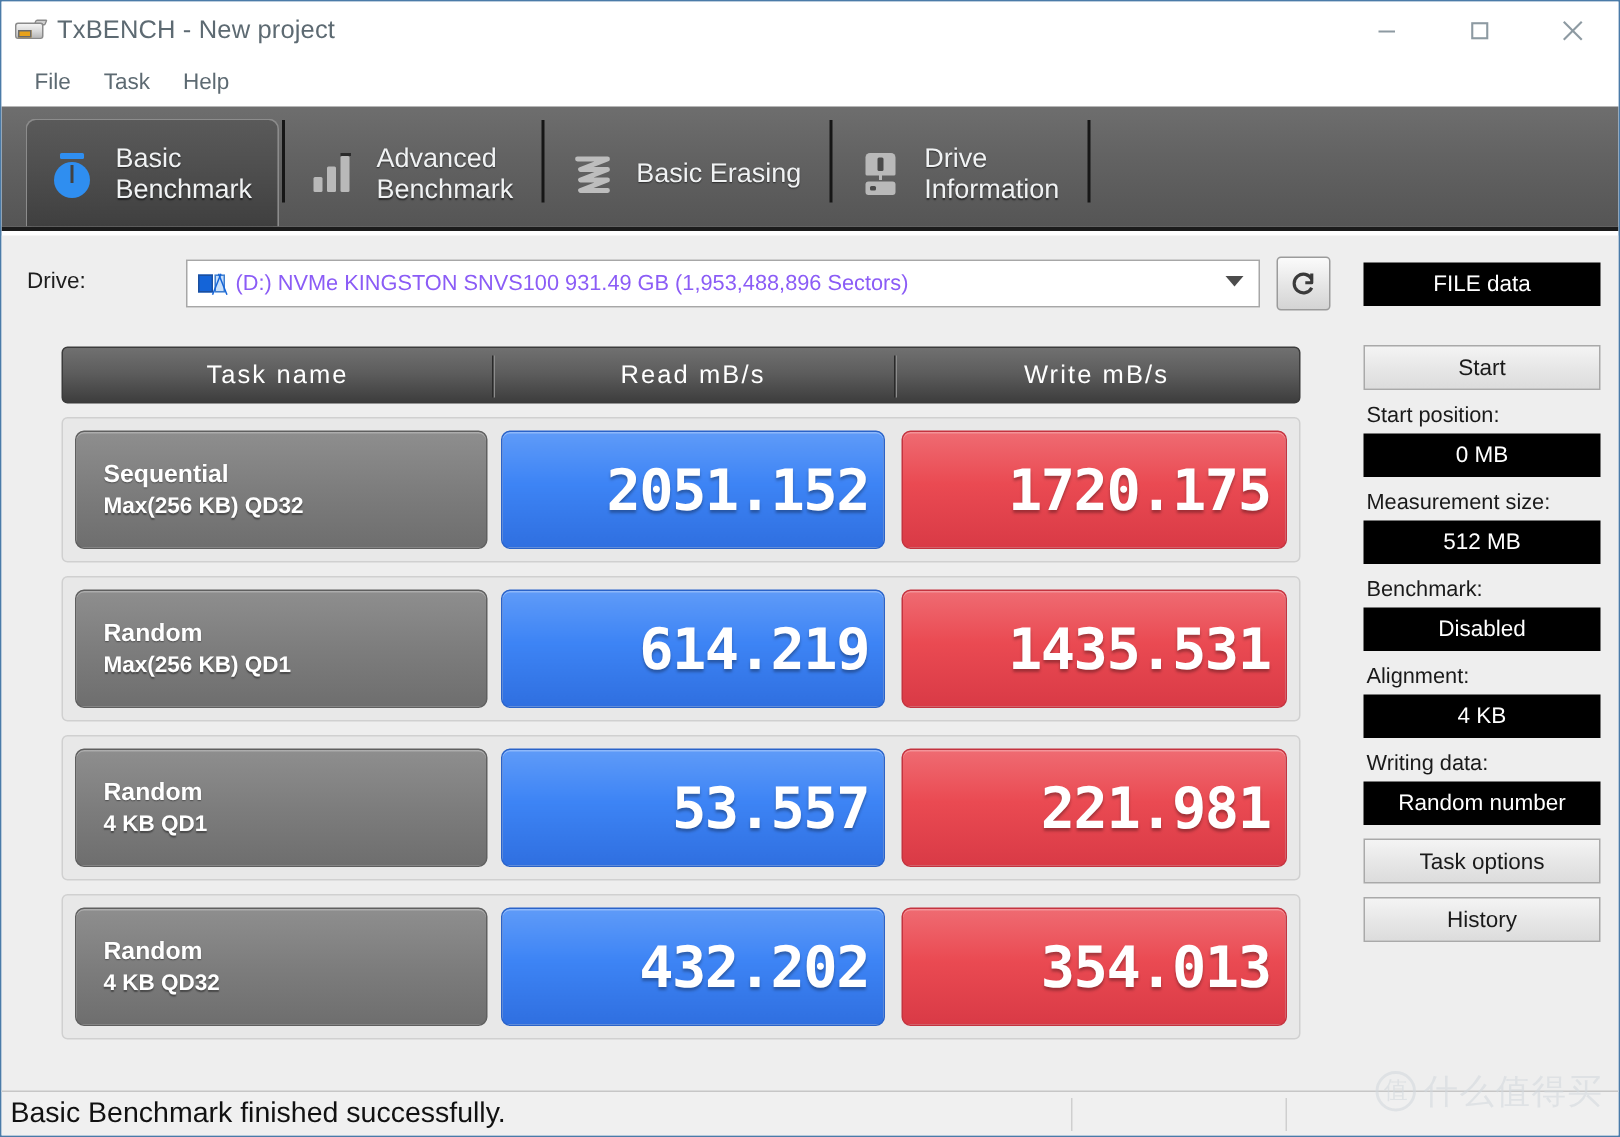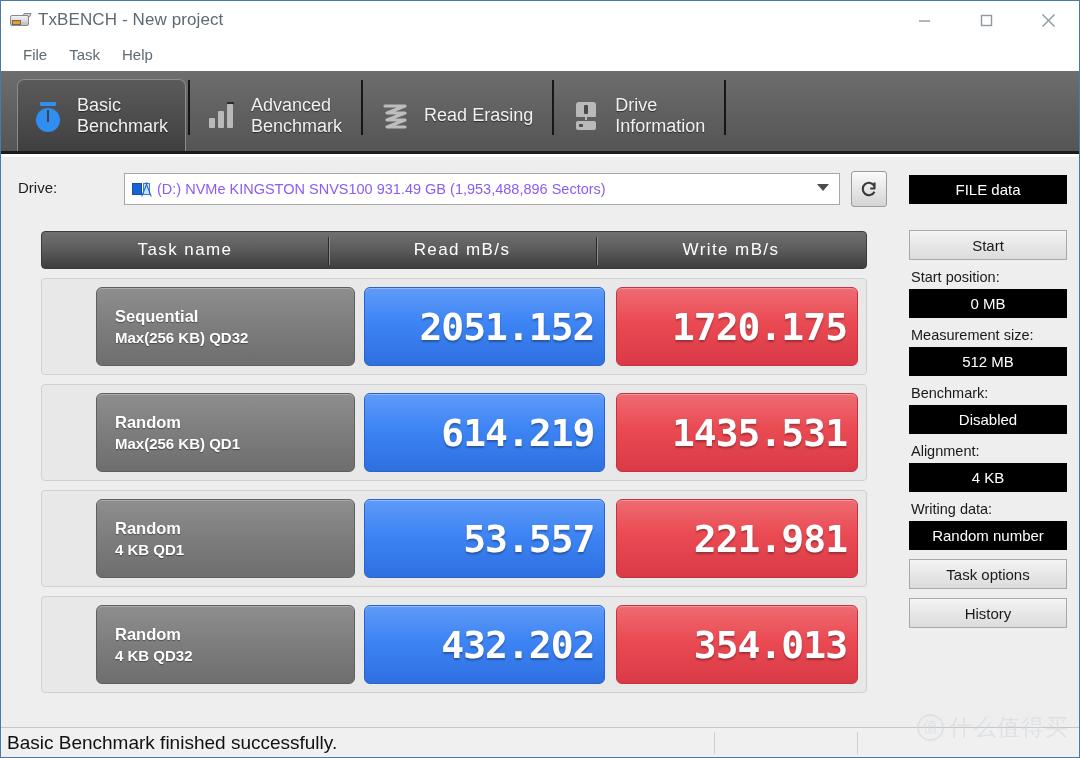--- a/index.html
+++ b/index.html
@@ -276,21 +276,20 @@
     width: 276px; height: 79px;
     background: linear-gradient(180deg,#8e8e8e 0%,#7d7d7d 50%,#6e6e6e 100%);
     border: 1px solid #5f5f5f;
     border-radius: 6px;
     color: #ffffff;
     display: flex;
     flex-direction: column;
     justify-content: center;
     padding-left: 18px;
     box-shadow: inset 0 1px 0 rgba(255,255,255,.28);
-    margin-left: 46px;
   }
   .task-l1 { font-size: 16.5px; font-weight: bold; line-height: 21px; text-shadow: 0 1px 1px rgba(0,0,0,.4); }
   .task-l2 { font-size: 15px; font-weight: bold; line-height: 21px; text-shadow: 0 1px 1px rgba(0,0,0,.4); }
 
   .val-box {
     height: 79px;
     border-radius: 6px;
     display: flex;
     align-items: center;
     justify-content: flex-end;
@@ -461,21 +460,21 @@
     </div>
 
     <div class="tab-sep"></div>
 
     <div class="tab">
       <div class="tab-icon ic-erase">
         <svg width="34" height="34" viewBox="0 0 34 34">
           <path d="M7 7 L27 7 L9 14 L27 14 L9 21 L27 21 L9 28 L27 28" fill="none" stroke="#bdbdbd" stroke-width="3.2" stroke-linejoin="round" stroke-linecap="round"></path>
         </svg>
       </div>
-      <div class="tab-label">Read Erasing</div>
+      <div class="tab-label">Basic Erasing</div>
     </div>
 
     <div class="tab-sep"></div>
 
     <div class="tab">
       <div class="tab-icon ic-drive">
         <div class="dv-top"></div>
           <div class="dv-i"></div>
           <div class="dv-stem"></div>
         <div class="dv-base"></div>

